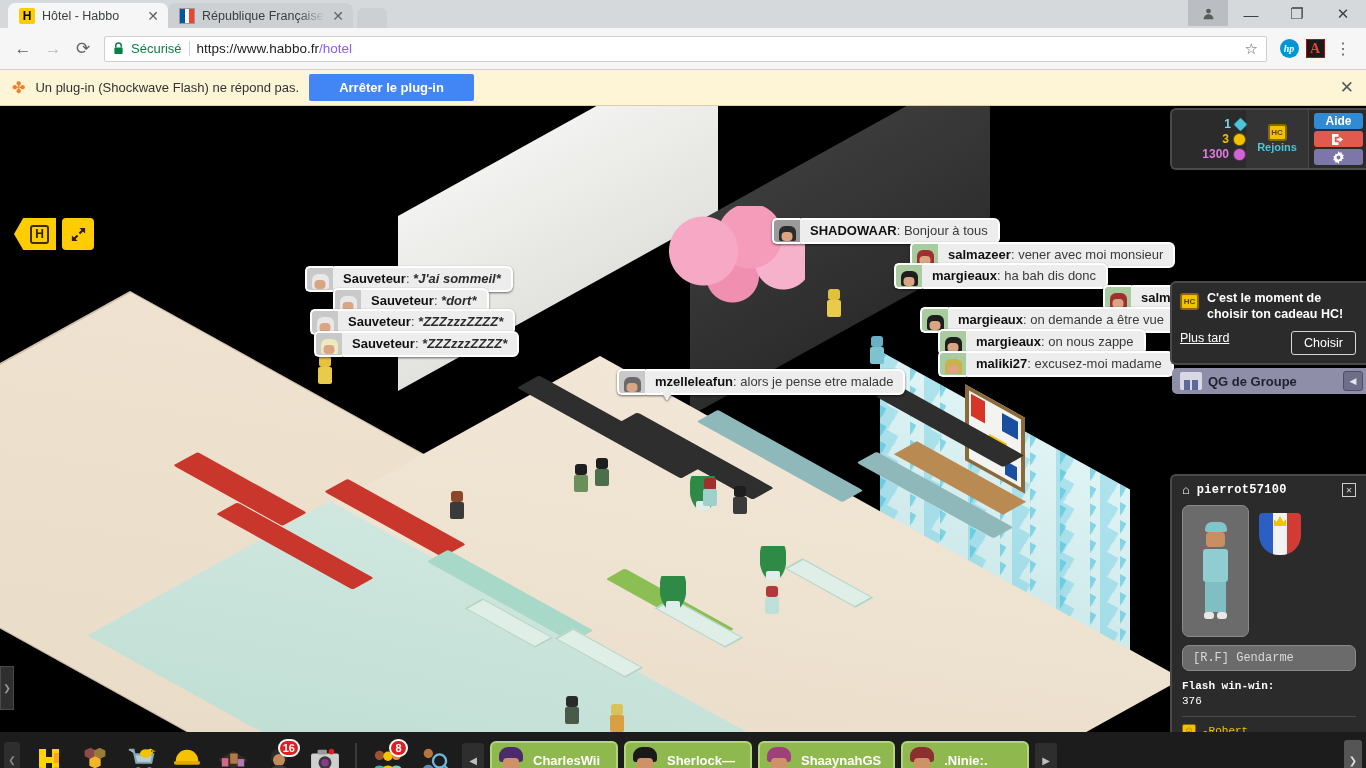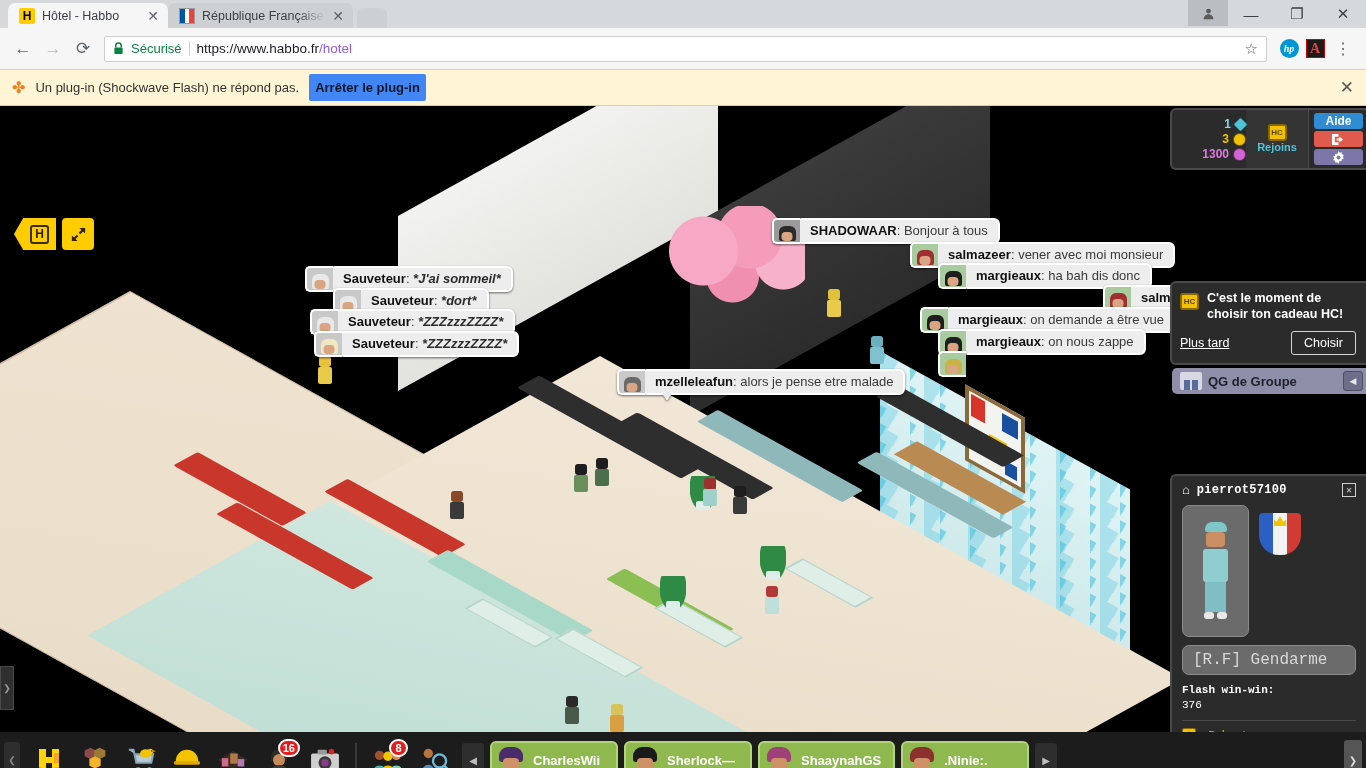--- a/index.html
+++ b/index.html
@@ -97,22 +97,22 @@
   .menu-dots { font-size: 16px; color: #5f6368; letter-spacing: 0; line-height: .7; }
 
   
   .plugin-bar {
     height: 36px; background: #fdf5d5; border-bottom: 1px solid #d9d0aa;
     display: flex; align-items: center; padding: 0 12px; gap: 10px;
   }
   .plugin-puzzle { color: #f38020; font-size: 16px; line-height: 1; }
   .plugin-text { font-size: 13px; color: #333; }
   .plugin-btn {
-    background: #4285f4; color: #0f172a; border: none; border-radius: 2px;
-    font-size: 13px; font-weight: bold; padding: 6px 6px; cursor: pointer;
+    background: #4285f4; color: #ffffff; border: none; border-radius: 2px;
+    font-size: 13px; font-weight: bold; padding: 6px 30px; cursor: pointer;
     font-family: "Liberation Sans", sans-serif;
     text-align: center;
   }
   .plugin-close { margin-left: auto; font-size: 17px; color: #5a5a5a; cursor: pointer; }
 
   
   .game {
     position: relative; width: 1366px; height: 626px;
     background: #000; overflow: hidden;
   }
@@ -306,21 +306,21 @@
 
   
   .hc-promo {
     position: absolute; right: 0; top: 175px; width: 196px;
     background: #2b2b2b; border: 2px solid #4a4a4a; border-right: none;
     border-radius: 6px 0 0 6px; padding: 8px 10px 8px 8px; z-index: 29;
   }
   .hc-promo-row { display: flex; gap: 8px; align-items: flex-start; }
   .hc-promo-text { font-size: 12.5px; color: #fff; line-height: 1.25; font-weight: bold; }
   .hc-promo-actions {
-    display: flex; align-items: center; justify-content: space-between; margin-top: 9px;
+    display: flex; justify-content: space-between; margin-top: 9px;
   }
   .hc-later { font-size: 12.5px; color: #fff; text-decoration: underline; cursor: pointer; }
   .hc-choose {
     border: 1px solid #d6d6d6; border-radius: 3px; padding: 4px 12px;
     font-size: 12.5px; color: #fff; cursor: pointer; background: transparent;
     font-family: "Liberation Sans", sans-serif;
   }
 
   
   .group-bar {
@@ -371,21 +371,21 @@
     background: linear-gradient(90deg,#2b5fc4 0 33%, #f2f2f2 33% 66%, #d13b34 66%);
     border-radius: 4px 4px 20px 20px; position: relative;
   }
   .pf-badge::after {
     content: ''; position: absolute; left: 50%; top: 3px; transform: translateX(-50%);
     width: 13px; height: 10px; background: #f2c200;
     clip-path: polygon(0 100%, 0 30%, 25% 60%, 50% 0, 75% 60%, 100% 30%, 100% 100%);
   }
   .pf-motto {
     margin-top: 8px; background: #6b6b6b; border: 1px solid #8a8a8a;
-    border-radius: 7px; padding: 5px 10px; font-size: 16px; color: #d9d9d9;
+    border-radius: 7px; padding: 5px 10px; font-size: 12px; color: #d9d9d9;
   }
   .pf-score-label { margin-top: 9px; font-size: 11px; color: #fff; font-weight: bold; }
   .pf-score-val { margin-top: 3px; font-size: 11px; color: #fff; }
   .pf-divider { height: 1px; background: #4a4a4a; margin: 9px 0 7px; }
   .pf-friend { display: flex; align-items: center; gap: 6px; }
   .pf-friend-icon {
     width: 14px; height: 14px; background: #f2c200; border: 1px solid #8a6a00;
     border-radius: 2px; display: flex; align-items: center; justify-content: center;
     font-size: 9px; color: #5a4400;
   }
@@ -646,21 +646,21 @@
         </span>
       <span class="bub-body"><b>SHADOWAAR</b>: <span>Bonjour à tous</span></span>
     </div>
     <div class="bubble" style="left:910px;top:136px;">
       <span class="bub-av" style="background:#a8cba0;">
           <span class="h" style="background:#a03030;"></span>
           <span class="f"></span>
         </span>
       <span class="bub-body"><b>salmazeer</b>: <span>vener avec moi monsieur</span></span>
     </div>
-    <div class="bubble" style="left:938px;top:157px;">
+    <div class="bubble" style="left:894px;top:157px;">
       <span class="bub-av" style="background:#a8cba0;">
           <span class="h" style="background:#1e1e1e;"></span>
           <span class="f"></span>
         </span>
       <span class="bub-body"><b>margieaux</b>: <span>ha bah dis donc</span></span>
     </div>
     <div class="bubble" style="left:1103px;top:179px;overflow:hidden;width:263px;">
       <span class="bub-av" style="background:#a8cba0;flex:0 0 28px;">
           <span class="h" style="background:#a03030;"></span>
           <span class="f"></span>
@@ -679,20 +679,21 @@
           <span class="h" style="background:#1e1e1e;"></span>
           <span class="f"></span>
         </span>
       <span class="bub-body"><b>margieaux</b>: <span>on nous zappe</span></span>
     </div>
     <div class="bubble" style="left:938px;top:245px;">
       <span class="bub-av" style="background:#a8cba0;">
           <span class="h" style="background:#c9b24a;"></span>
           <span class="f"></span>
         </span>
+      <span class="bub-body"><b>maliki27</b>: <span>excusez-moi madame</span></span>
     </div>
     <div class="bubble" style="left:617px;top:263px;">
       <span class="bub-av">
           <span class="h" style="background:#6a6a6a;"></span>
           <span class="f"></span>
         </span>
       <span class="bub-body"><b>mzelleleafun</b>: <span>alors je pense etre malade</span><i class="bub-tail"></i></span>
     </div>
   </div>
 

